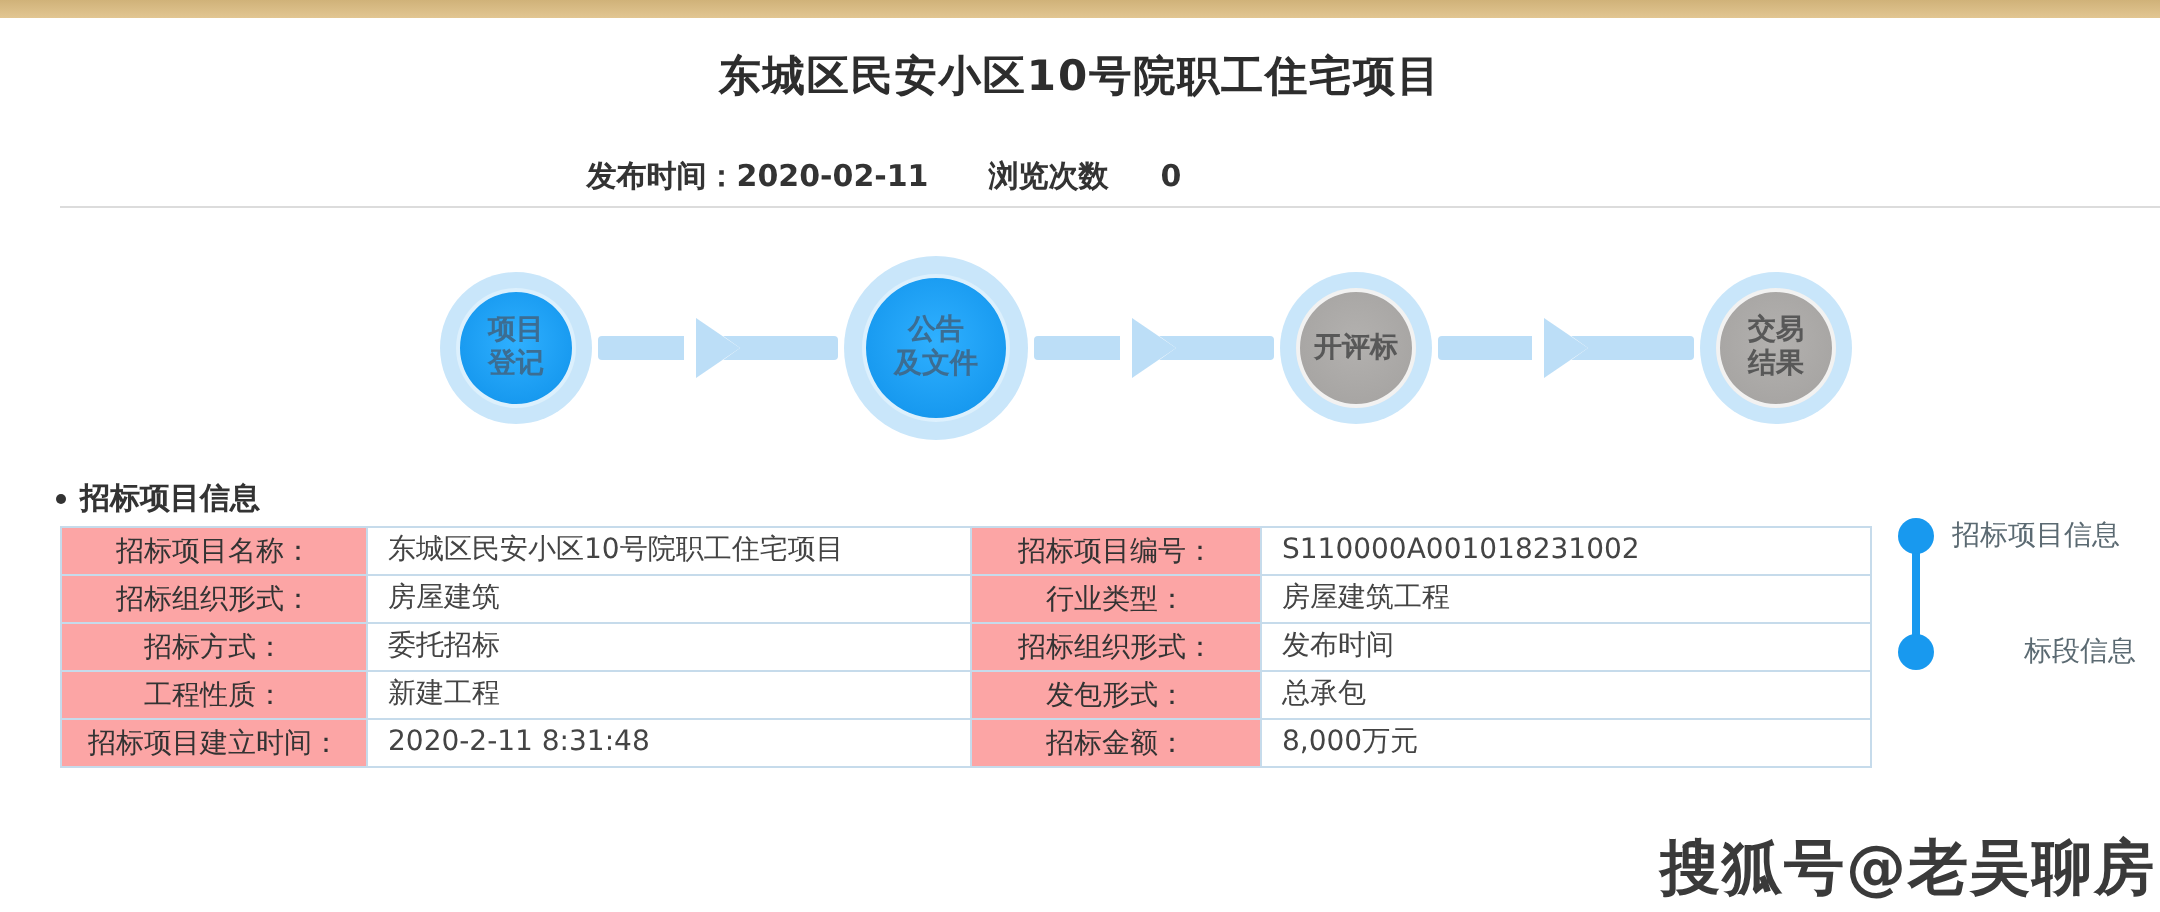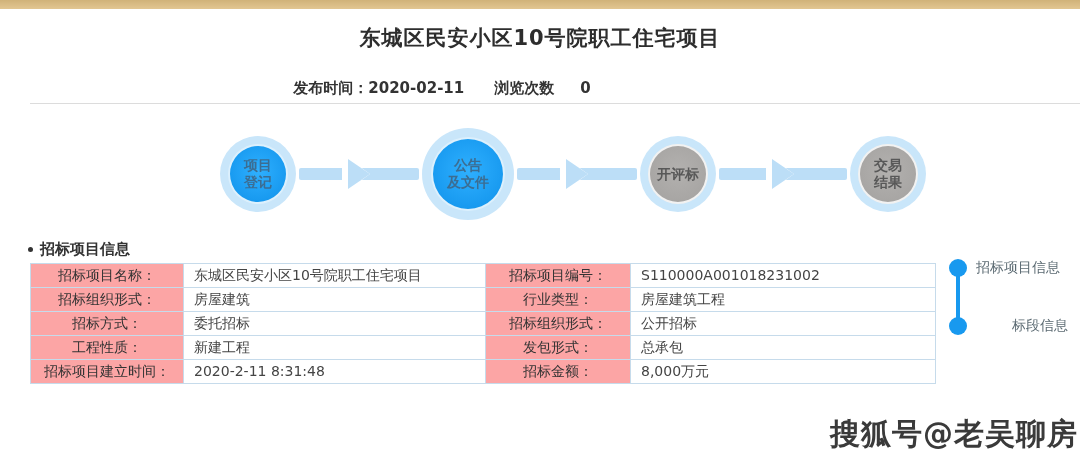--- a/index.html
+++ b/index.html
@@ -140,21 +140,21 @@
         <tr>
           <td class="label">招标组织形式：</td>
           <td class="value">房屋建筑</td>
           <td class="label">行业类型：</td>
           <td class="value">房屋建筑工程</td>
         </tr>
         <tr>
           <td class="label">招标方式：</td>
           <td class="value">委托招标</td>
           <td class="label">招标组织形式：</td>
-          <td class="value">公开招标</td>
+          <td class="value">发布时间</td>
         </tr>
         <tr>
           <td class="label">工程性质：</td>
           <td class="value">新建工程</td>
           <td class="label">发包形式：</td>
           <td class="value">总承包</td>
         </tr>
         <tr>
           <td class="label">招标项目建立时间：</td>
           <td class="value">2020-2-11 8:31:48</td>

